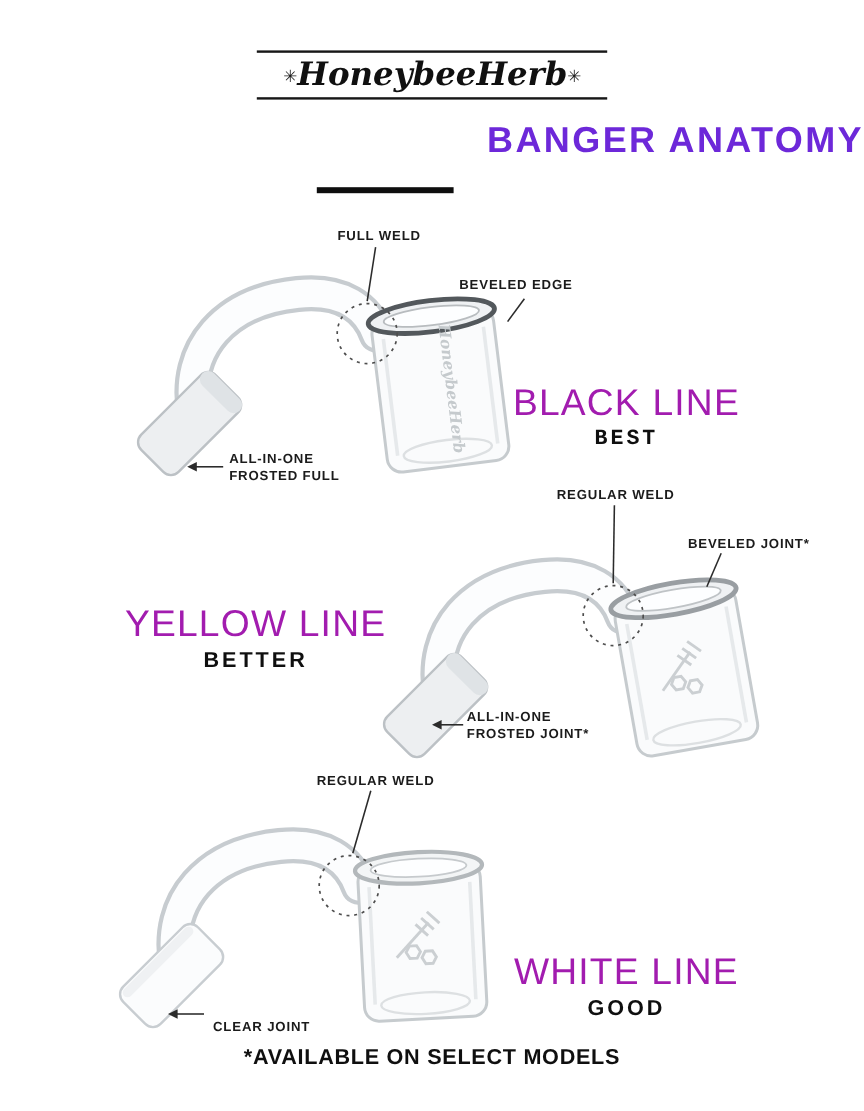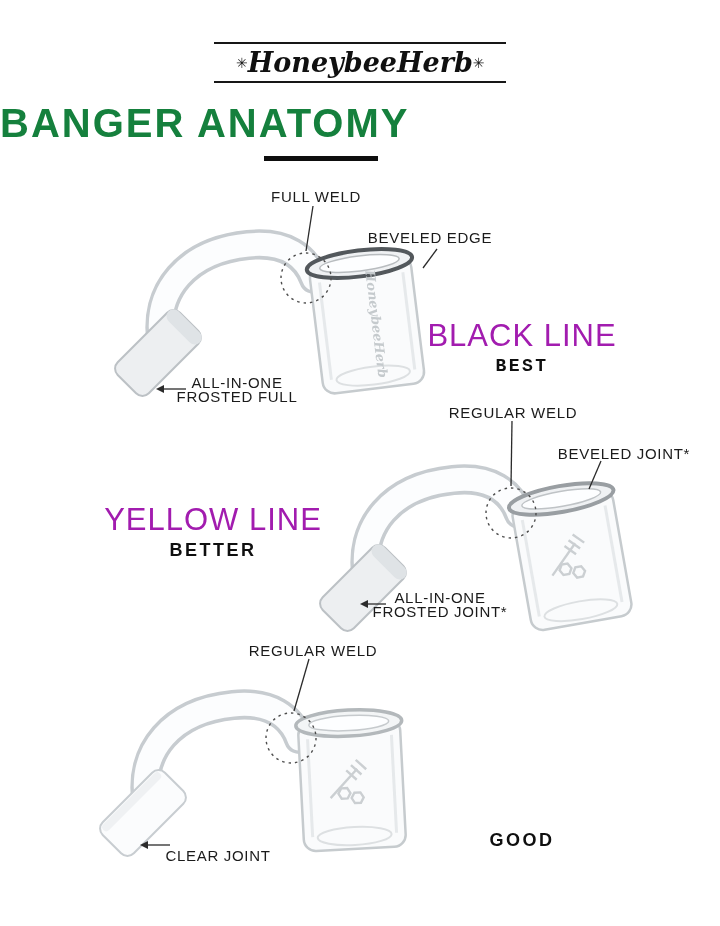--- a/index.html
+++ b/index.html
@@ -38,44 +38,43 @@
     font-size: 27px;
     color: #101010;
     white-space: nowrap;
   }
   
   .title {
     position: absolute;
     top: 101px;
     left: 0;
     width: 100%;
-    text-align: left;
-    font-size: 40px;
+    text-align: right;
+    font-size: 30px;
     font-weight: 800;
     letter-spacing: 2px;
-    color: #15803d;
+    color: #6d28d9;
     white-space: nowrap;
   }
   .title-bar {
     position: absolute;
     top: 156px;
     left: 264px;
     width: 114px;
     height: 5px;
     background: #0e0e0e;
   }
   
   .callout {
     position: absolute;
     transform: translateX(-50%);
-    font-size: 15px;
-    font-weight: 400;
+    font-size: 11px;
+    font-weight: 700;
     letter-spacing: 0.7px;
     line-height: 14px;
-    text-align: center;
     white-space: nowrap;
     color: #1b1b1b;
   }
   .line-name {
     position: absolute;
     transform: translateX(-50%);
     font-size: 31px;
     font-weight: 400;
     letter-spacing: 1px;
     white-space: nowrap;
@@ -227,17 +226,19 @@
   <div class="callout" style="left:513px; top:406px;">REGULAR WELD</div>
   <div class="callout" style="left:624px; top:447px;">BEVELED JOINT*</div>
   <div class="line-name" style="left:213px; top:502px;">YELLOW LINE</div>
   <div class="line-grade" style="left:213px; top:540px;text-align:center;">BETTER</div>
   <div class="callout" style="left:440px; top:591px;">
     <span>ALL-IN-ONE</span><br>
     <span>FROSTED JOINT*</span>
   </div>
 
   <div class="callout" style="left:313px; top:644px;">REGULAR WELD</div>
+  <div class="line-name" style="left:522px; top:792px;">WHITE LINE</div>
   <div class="line-grade" style="left:522px; top:830px;">GOOD</div>
   <div class="callout" style="left:218px; top:838px;margin-top:11px;">CLEAR JOINT</div>
 
+  <div class="footer-note">*AVAILABLE ON SELECT MODELS</div>
 
 </div>
 
 </body></html>

